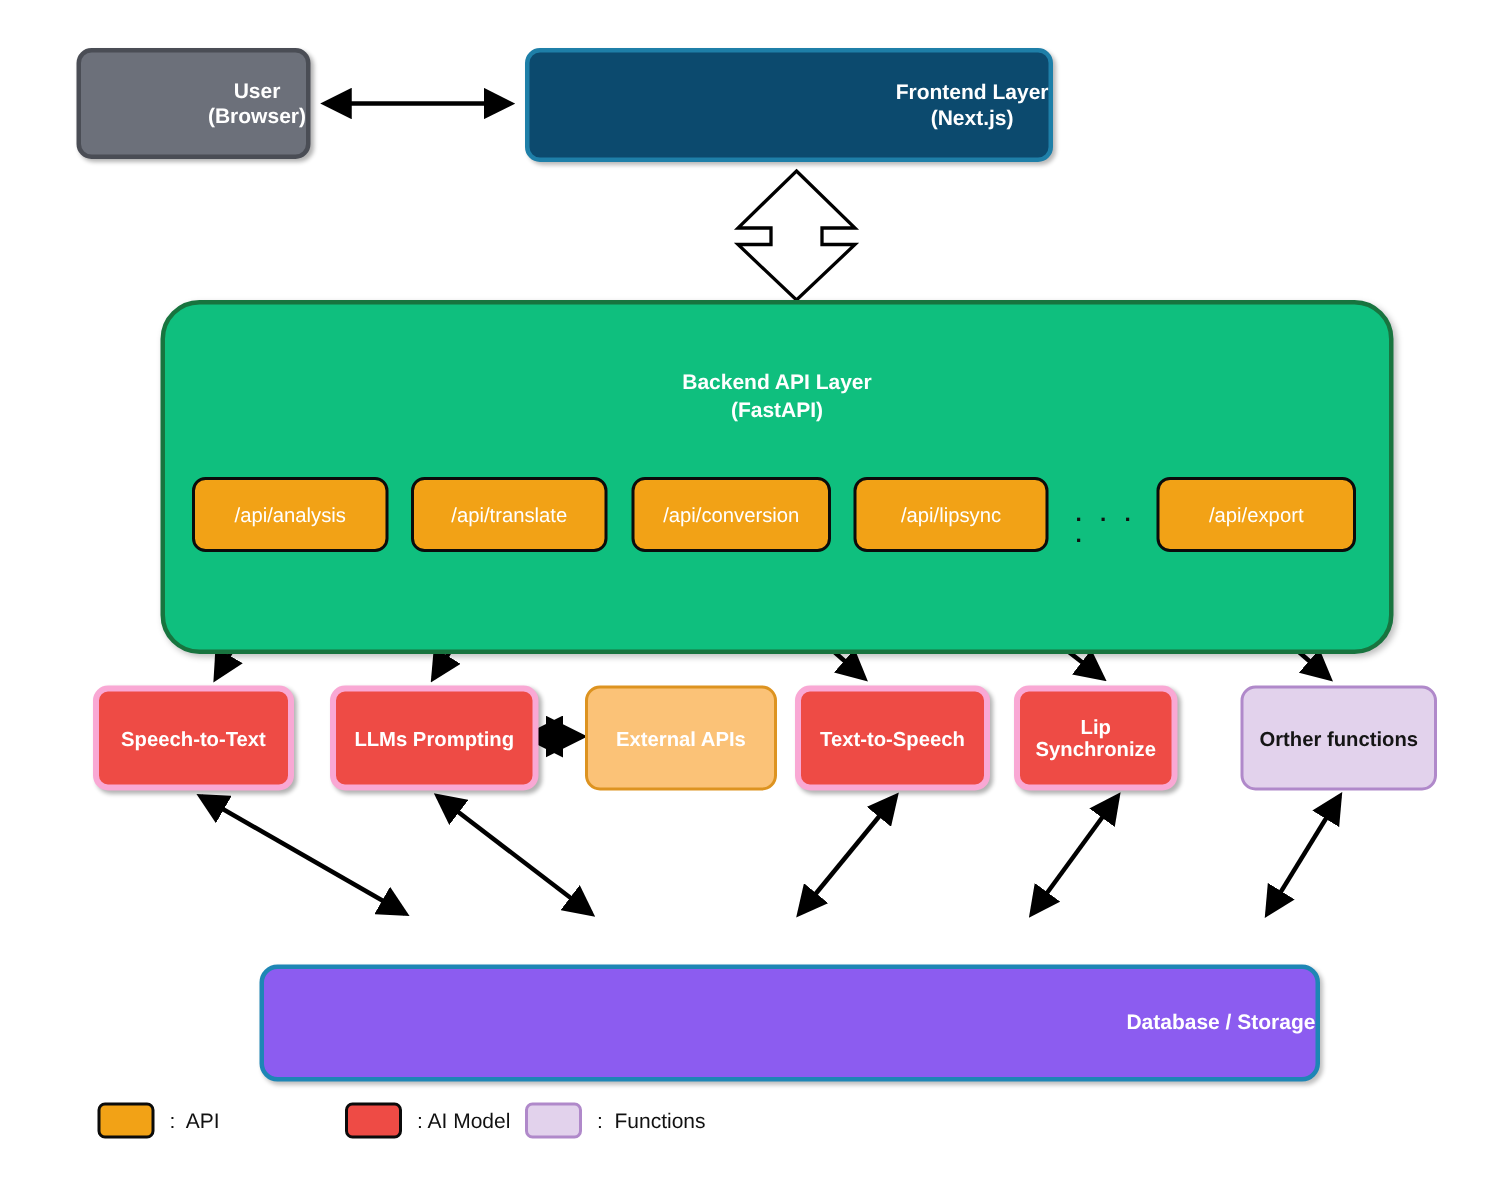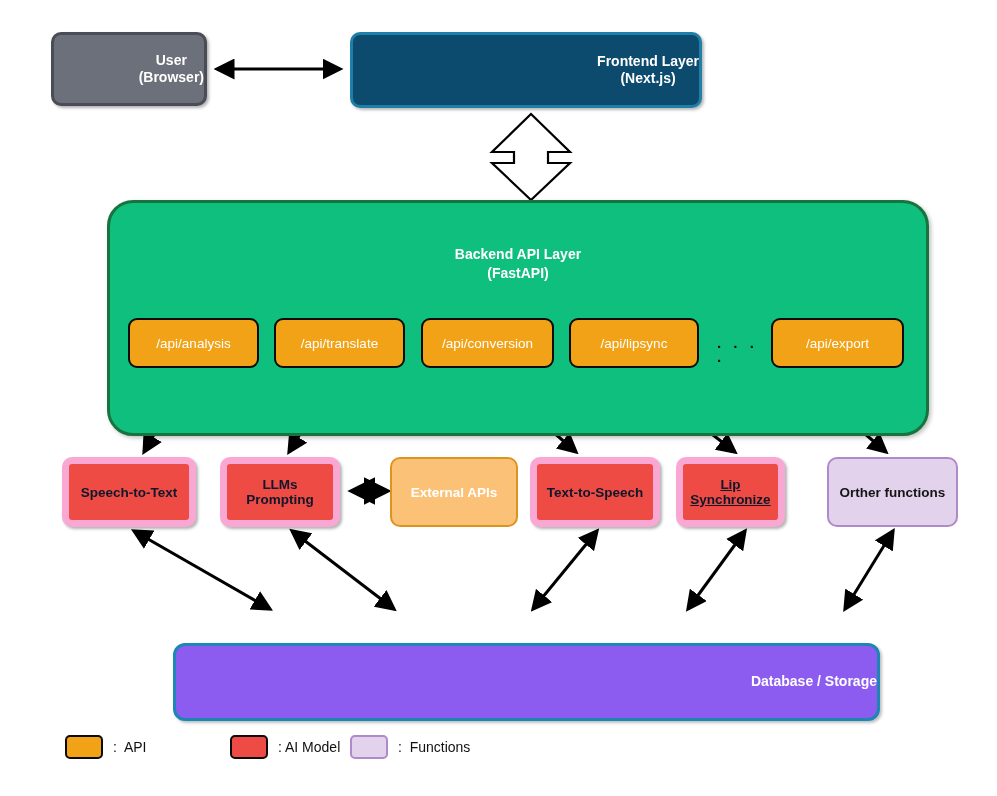--- a/index.html
+++ b/index.html
@@ -119,22 +119,22 @@
     border-radius: 10px;
     display: flex;
     align-items: center;
     justify-content: center;
     font-size: 13.5px;
     font-weight: bold;
     text-align: center;
   }
   .proc.ai {
     background: #ee4b45;
-    border: 7px solid #f9a8d4;
-    color: #0f172a;
+    border: 4px solid #f9a8d4;
+    color: #ffffff;
     box-shadow: 2px 2px 3px rgba(0,0,0,0.30);
   }
   .proc.extapi {
     background: #fbc277;
     border: 2px solid #dd9320;
     color: #ffffff;
   }
   .proc.funcs {
     background: #e2d2ec;
     border: 2px solid #b089ca;
@@ -260,30 +260,30 @@
         <span>/api/export</span>
       </div>
     </div>
 
   <div class="api-dots">. . . .</div>
 
   <div id="processors">
       <div class="proc ai" style="left: 62px; width: 134px;">
         <span>Speech-to-Text</span>
       </div>
-      <div class="proc ai" style="left: 220px; width: 120px;">
+      <div class="proc ai" style="left: 220px; width: 139px;">
         <span>LLMs Prompting</span>
       </div>
       <div class="proc extapi" style="left: 390px; width: 128px;">
         <span>External APIs</span>
       </div>
       <div class="proc ai" style="left: 530px; width: 130px; text-align: right;">
         <span>Text-to-Speech</span>
       </div>
-      <div class="proc ai" style="left: 676px; width: 109px; text-decoration: underline;">
+      <div class="proc ai" style="left: 676px; width: 109px;">
         <span>Lip Synchronize</span>
       </div>
       <div class="proc funcs" style="left: 827px; width: 131px;">
         <span>Orther functions</span>
       </div>
     </div>
 
   <div class="node n-db">
     <span>Database / Storage</span>
   </div>

